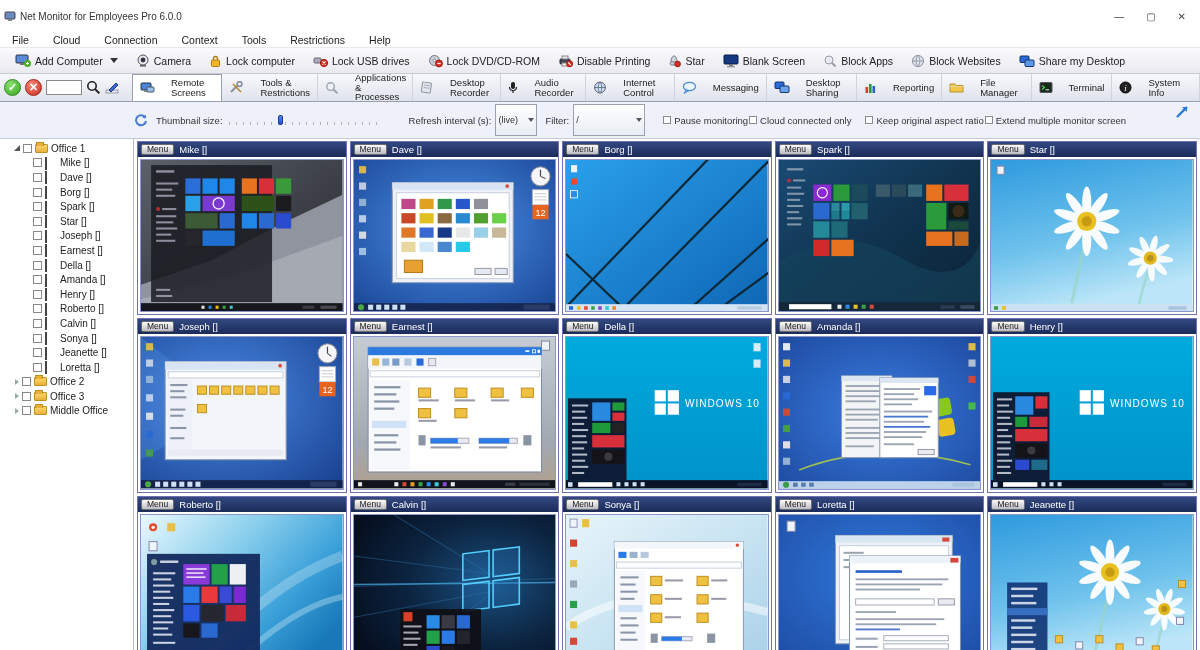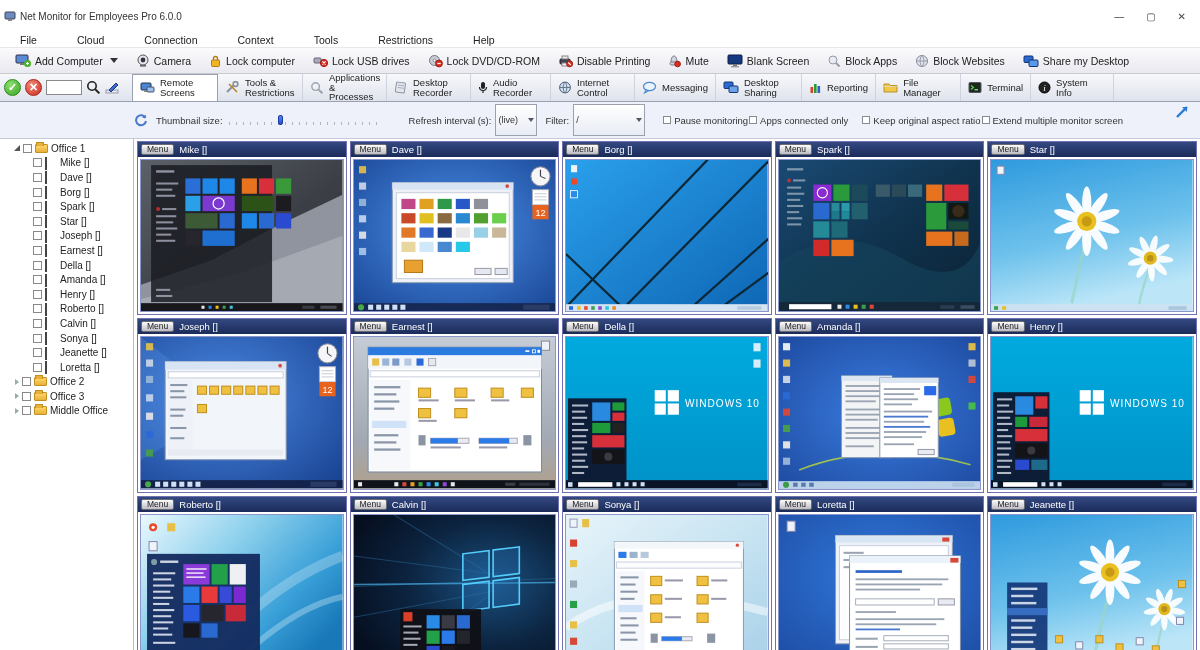--- a/index.html
+++ b/index.html
@@ -5,36 +5,36 @@
   * { margin:0; padding:0; box-sizing:border-box; }
   html,body { width:1200px; height:650px; overflow:hidden; background:#f0f0f0;
     font-family:"Liberation Sans", sans-serif; color:#222; }
   
   .titlebar { height:15px; background:#fff; display:flex; align-items:center; padding:16px 4px; font-size:10px; }
   .titlebar .ttl { margin-left:4px; color:#333; }
   .wincontrols { margin-left:auto; display:flex; gap:22px; padding-right:10px; color:#444; font-size:10px; }
   .wincontrols span { cursor:default; line-height:15px; }
   
   .menubar { height:16px; background:#fff; display:flex; align-items:center; gap:0; font-size:10.5px; border-bottom:1px solid #e8e8e8;}
-  .menubar .mi { padding:0 20px; }
+  .menubar .mi { padding:0 12px; }
   
   .toolbar1 { height:26px; background:linear-gradient(#fbfbfd,#e9e9f0); border-bottom:1px solid #c9c9d2;
     display:flex; align-items:center; padding:0 6px; font-size:10.5px; }
   .tbtn { display:flex; align-items:center; gap:4px; padding:2px 9px; border-radius:2px; }
   .tbtn svg { display:block; }
   .caret { width:0; height:0; border-left:4px solid transparent; border-right:4px solid transparent; border-top:5px solid #333; margin-left:3px; }
   
   .tabbar { height:28px; background:linear-gradient(#f7f8fb,#dfe3ec); border-bottom:1px solid #9aa0b2; display:flex; align-items:stretch; }
   .tb-left { width:132px; display:flex; align-items:center; gap:4px; padding:0 4px; }
   .tb-left .circ { width:17px; height:17px; border-radius:50%; display:flex; align-items:center; justify-content:center; color:#fff; font-size:11px; font-weight:bold; }
   .circ.green { background:radial-gradient(circle at 35% 30%, #8ae06a, #3aa426); border:1px solid #2d8a1e; }
   .circ.red   { background:radial-gradient(circle at 35% 30%, #f08a7a, #cc2a1e); border:1px solid #a82318; }
   .tb-search { width:36px; height:15px; border:1px solid #8a8a8a; background:#fff; font-size:9px; padding:0 2px; }
   .tabs { display:flex; flex:1; }
-  .tab { display:flex; align-items:center; gap:5px; padding:8px 7px; font-size:9.5px; line-height:1.05; border-right:1px solid #cfd3dd; color:#222; }
+  .tab { display:flex; align-items:center; gap:16px; padding:8px 7px; font-size:9.5px; line-height:1.05; border-right:1px solid #cfd3dd; color:#222; }
   .tab .lbl { max-width:50px; }
   .tab.active { background:#fff; border:1px solid #9aa0b2; border-bottom:none; border-right:1px solid #9aa0b2; }
   
   .optionsbar { height:37px; background:#eef1f9; border-bottom:1px solid #c4cad8; display:flex; align-items:center;
     padding-left:134px; font-size:9.5px; color:#333; position:relative; }
   .slider { width:150px; height:10px; margin:0 6px; position:relative; }
   .slider .ticks { position:absolute; left:0; right:0; top:7px; height:3px;
     background:repeating-linear-gradient(90deg,#b0b4c0 0 1px, transparent 1px 7px); }
   .slider .thumb { position:absolute; left:33%; top:0; width:5px; height:10px; background:linear-gradient(#5a8ae8,#2a4ad0); border-radius:2px; border:1px solid #1a3aa0; }
   .dropdown { height:14px; border:1px solid #9aa0ae; background:linear-gradient(#fff,#e8ecf4); display:flex; align-items:center; font-size:9px; padding:15px 2px; margin:0 8px 0 4px; }
@@ -151,21 +151,21 @@
         <path d="M10.3 8.5l2.6 2.6" stroke="#fff" stroke-width="1.1"></path>
       </svg>
     <span>Disable Printing</span>
   </div>
   <div class="tbtn">
     <svg class="ic" width="13" height="14" viewBox="0 0 13 14">
         <path d="M3 8c0-3 1-6 3-6s3 3 3 6" fill="#cfd4dc" stroke="#778"></path>
         <rect x="2" y="8" width="8" height="3" rx="1.5" fill="#cfd4dc" stroke="#778"></rect>
         <circle cx="9.6" cy="10" r="2.8" fill="#d83020" stroke="#a01810"></circle>
       </svg>
-    <span>Mute</span>
+    <span>Star</span>
   </div>
   <div class="tbtn">
     <svg class="ic" width="16" height="14" viewBox="0 0 16 14">
         <rect x="1" y="1" width="14" height="9" rx="1" fill="#16387e" stroke="#0a1c4a"></rect>
         <rect x="6" y="10" width="4" height="2" fill="#777"></rect>
         <rect x="4" y="12" width="8" height="1.4" fill="#999"></rect>
       </svg>
     <span>Blank Screen</span>
   </div>
   <div class="tbtn">
@@ -320,21 +320,21 @@
     <span class="chev" style="margin-left:auto;"></span>
   </div>
   <div class="chkcols">
     <div class="chkcol">
       <label class="chk">
           <span class="box"></span>
           <span>Pause monitoring</span>
         </label>
       <label class="chk">
           <span class="box"></span>
-          <span>Apps connected only</span>
+          <span>Cloud connected only</span>
         </label>
     </div>
     <div class="chkcol">
       <label class="chk">
           <span class="box"></span>
           <span>Keep original aspect ratio</span>
         </label>
       <label class="chk">
           <span class="box"></span>
           <span>Extend multiple monitor screen</span>

